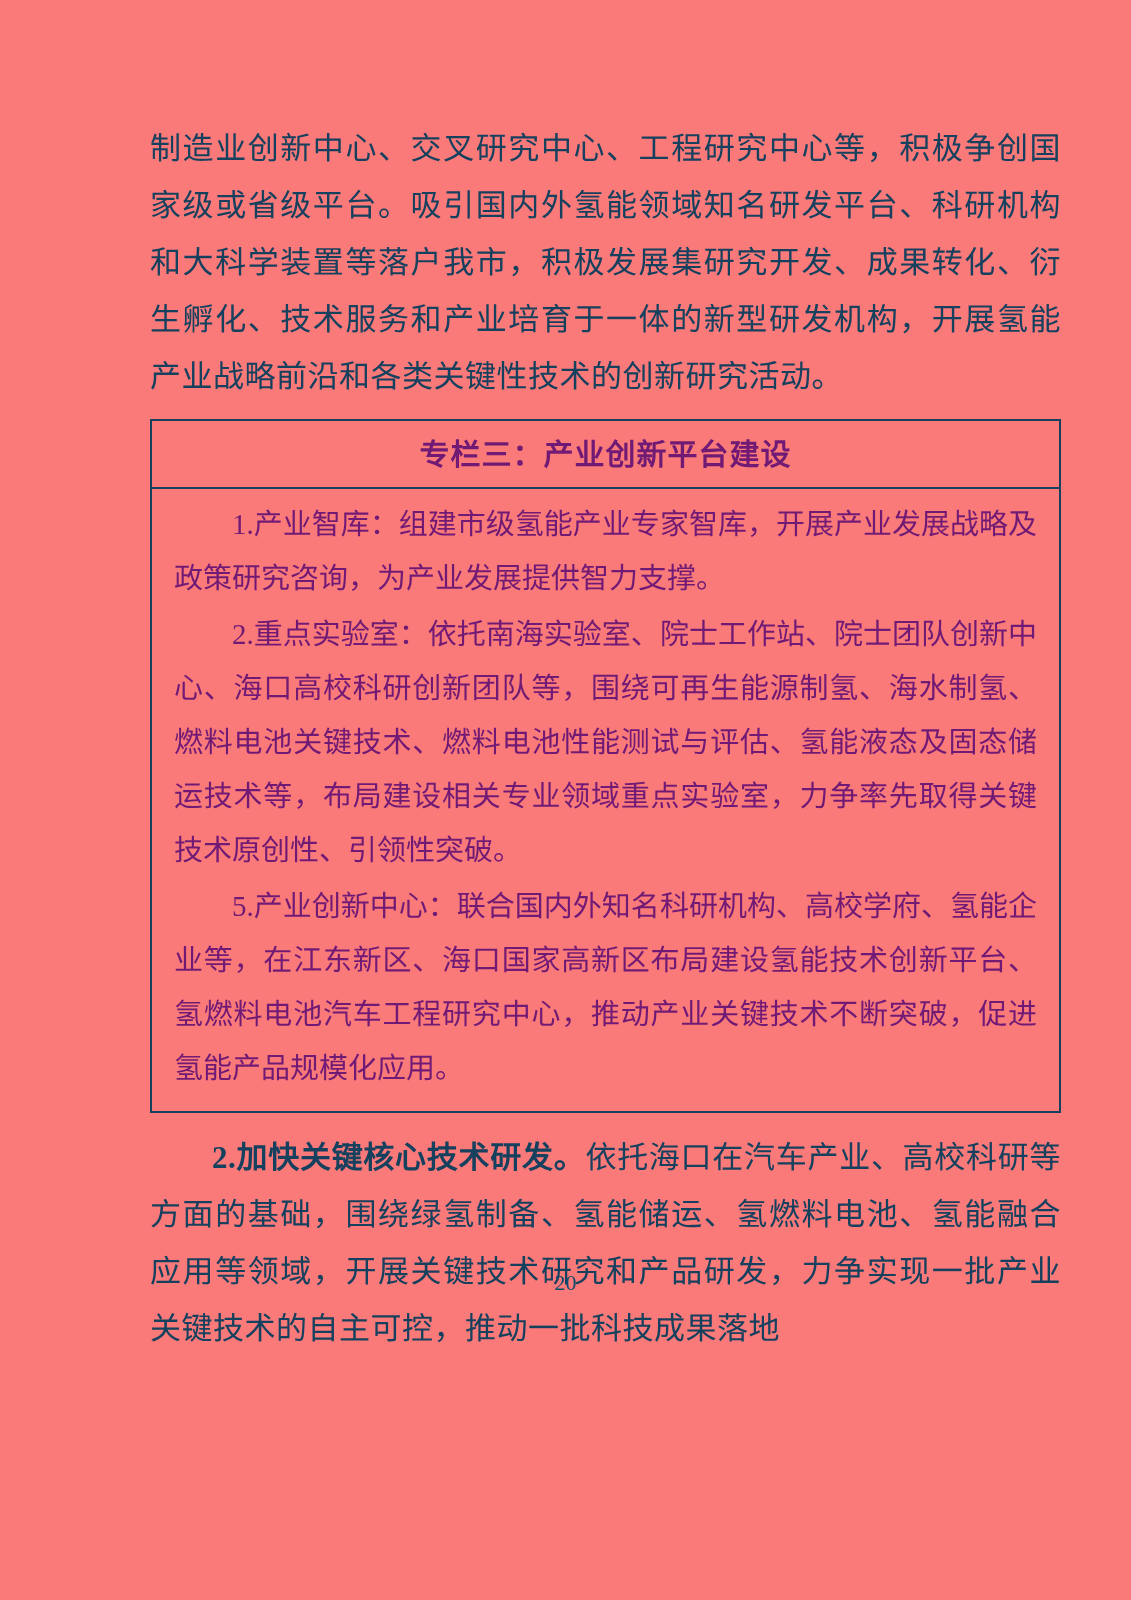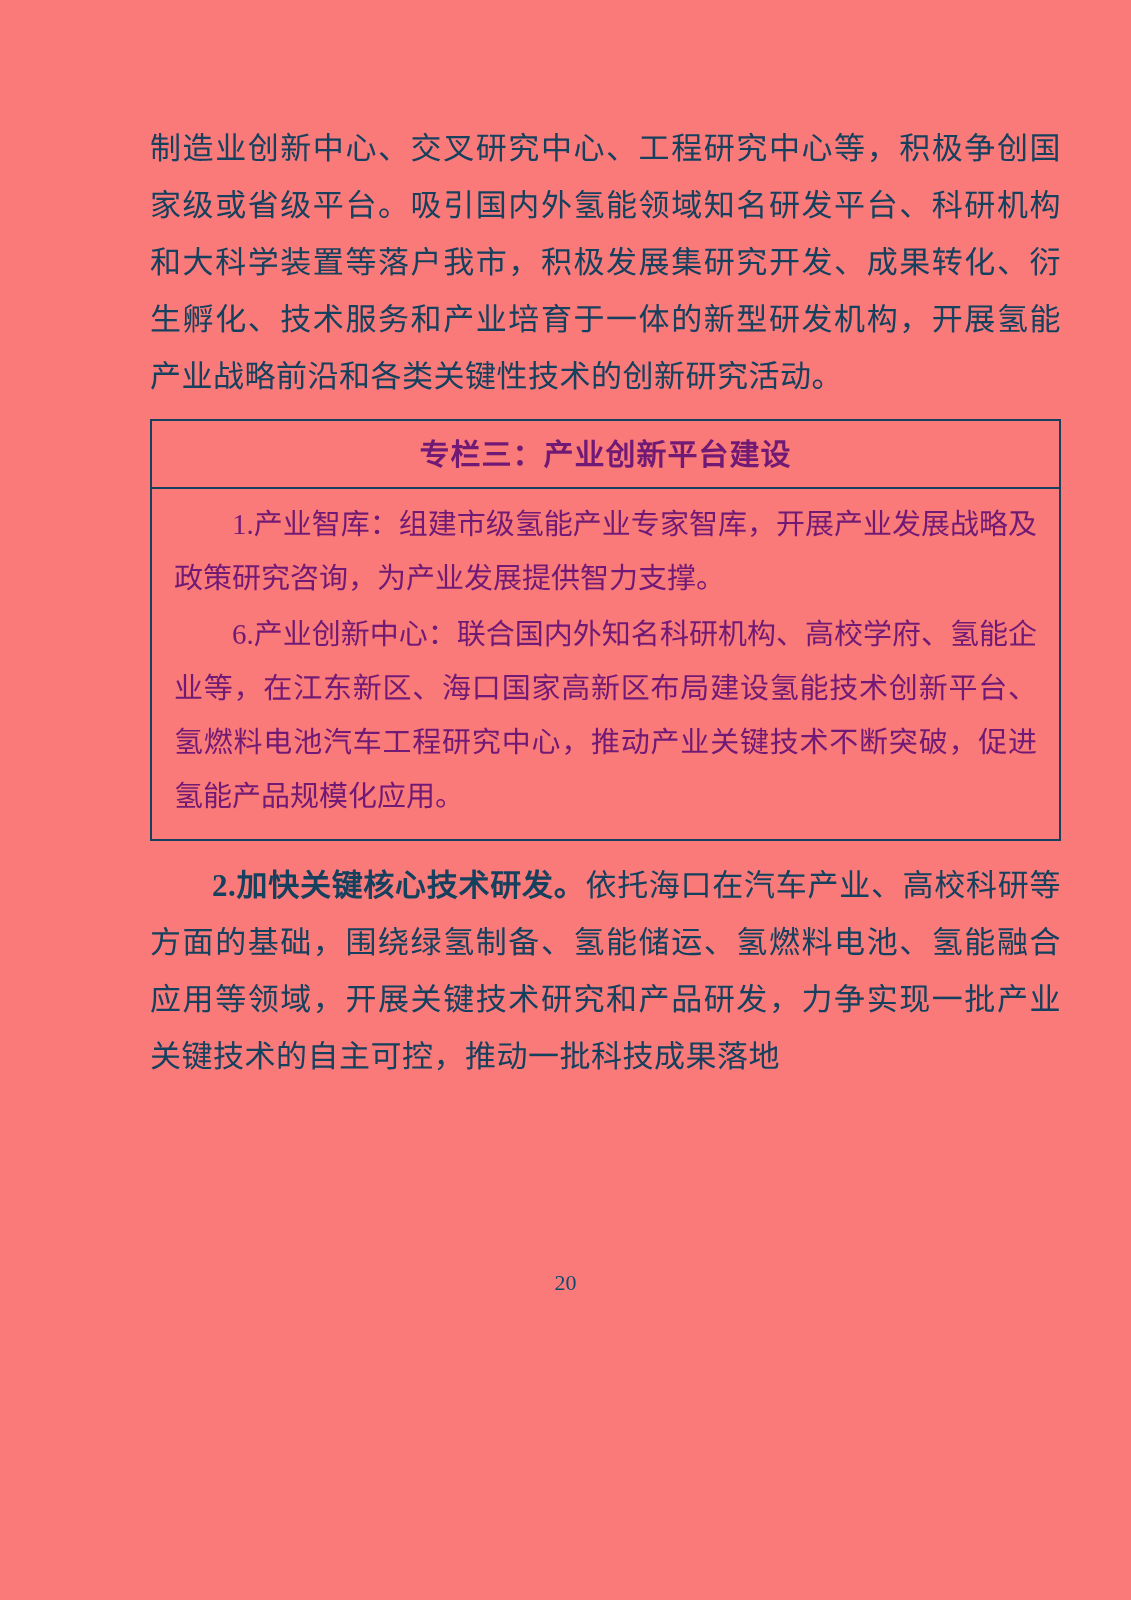--- a/index.html
+++ b/index.html
@@ -82,21 +82,22 @@
 <body>
 
 <div class="page">
 
   <p class="para">制造业创新中心、交叉研究中心、工程研究中心等，积极争创国家级或省级平台。吸引国内外氢能领域知名研发平台、科研机构和大科学装置等落户我市，积极发展集研究开发、成果转化、衍生孵化、技术服务和产业培育于一体的新型研发机构，开展氢能产业战略前沿和各类关键性技术的创新研究活动。</p>
 
   <div class="box">
     <div class="box-title">专栏三：产业创新平台建设</div>
     <div class="box-body">
       <p class="box-para">1.产业智库：组建市级氢能产业专家智库，开展产业发展战略及政策研究咨询，为产业发展提供智力支撑。</p>
-      <p class="box-para">6.产业创新中心：联合国内外知名科研机构、高校学府、氢能企业等，在江东新区、海口国家高新区布局建设氢能技术创新平台、氢燃料电池汽车工程研究中心，推动产业关键技术不断突破，促进氢能产品规模化应用。</p>
+      <p class="box-para">2.重点实验室：依托南海实验室、院士工作站、院士团队创新中心、海口高校科研创新团队等，围绕可再生能源制氢、海水制氢、燃料电池关键技术、燃料电池性能测试与评估、氢能液态及固态储运技术等，布局建设相关专业领域重点实验室，力争率先取得关键技术原创性、引领性突破。</p>
+      <p class="box-para">5.产业创新中心：联合国内外知名科研机构、高校学府、氢能企业等，在江东新区、海口国家高新区布局建设氢能技术创新平台、氢燃料电池汽车工程研究中心，推动产业关键技术不断突破，促进氢能产品规模化应用。</p>
     </div>
   </div>
 
   <p class="para indent"><span class="bold-lead">2.加快关键核心技术研发。</span><span>依托海口在汽车产业、高校科研等方面的基础，围绕绿氢制备、氢能储运、氢燃料电池、氢能融合应用等领域，开展关键技术研究和产品研发，力争实现一批产业关键技术的自主可控，推动一批科技成果落地</span></p>
 
   <div class="page-number">20</div>
 
 </div>
 
 </body></html>

